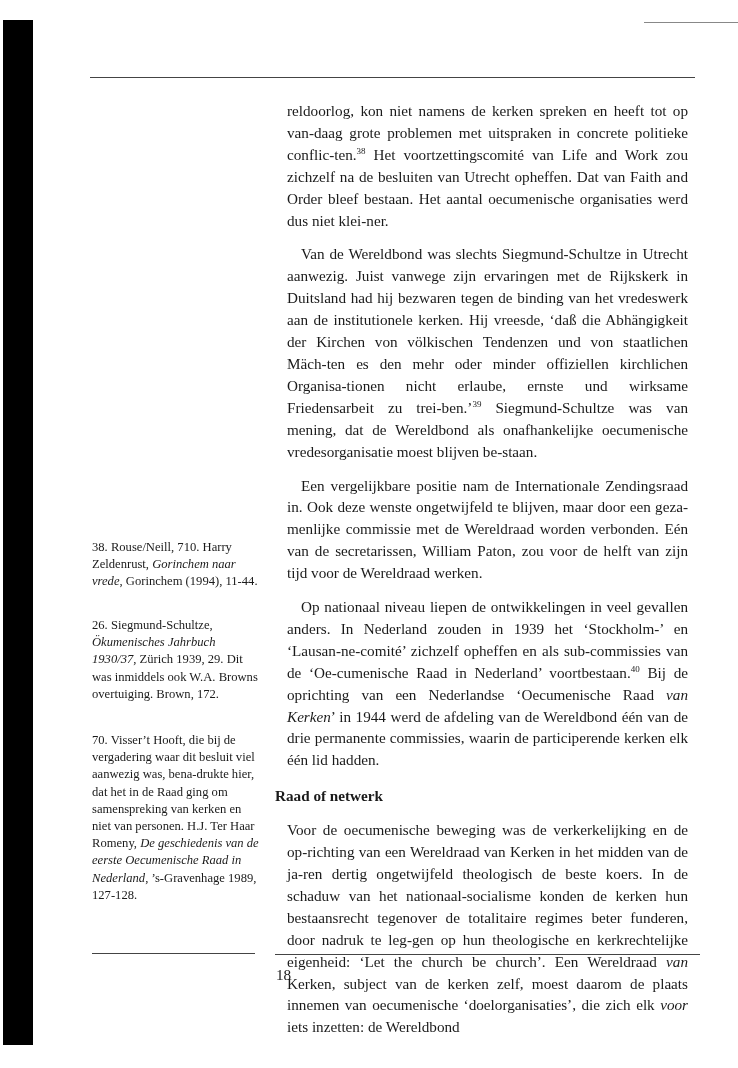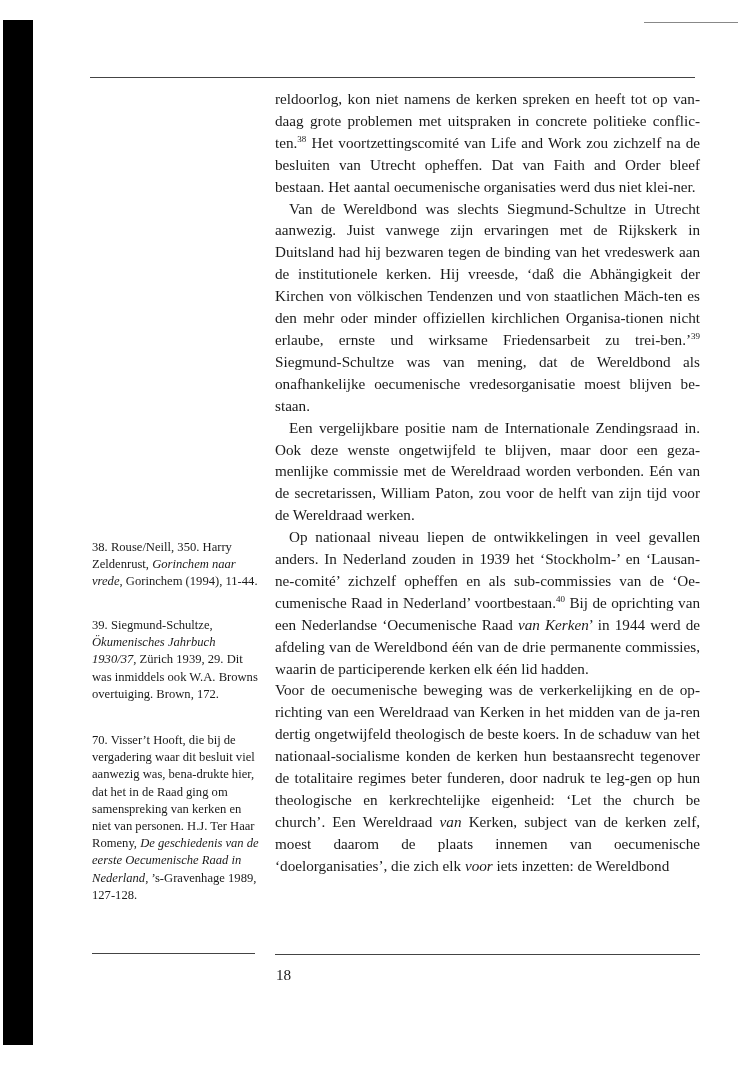--- a/index.html
+++ b/index.html
@@ -3,21 +3,21 @@
   <meta charset="utf-8">
   <style>
     html, body { margin: 0; padding: 0; background: #ffffff; }
     body { width: 738px; height: 1068px; position: relative; overflow: hidden;
            font-family: "Liberation Serif", serif; color: #1a1a1a; }
     .black-bar { position: absolute; left: 3px; top: 20px; width: 30px; height: 1025px; background: #000; }
     .corner-rule { position: absolute; left: 644px; top: 22px; width: 94px; height: 1px; background: #888; }
     .top-rule { position: absolute; left: 90px; top: 77px; width: 605px; height: 1px; background: #444; }
     .main-col { position: absolute; left: 275px; top: 88px; width: 425px;
                 font-size: 15.2px; line-height: 21.9px; text-align: justify; }
-    .main-col p { margin: 0; }
+    .main-col p { margin: 12px; }
     .main-col p.indent { text-indent: 14px; }
     .main-col h2 { margin: 14px 0 0 0; font-size: 15.2px; font-weight: bold; line-height: 21.9px; }
     .main-col sup { font-size: 9px; line-height: 0; vertical-align: 6px; }
     .notes { position: absolute; left: 92px; width: 168px; font-size: 12.6px; line-height: 17.2px; }
     .notes p { margin: 0; }
     .note-38 { top: 539px; }
     .note-39 { top: 617px; }
     .note-40 { top: 732px; }
     .left-rule { position: absolute; left: 92px; top: 953px; width: 163px; height: 1px; background: #444; }
     .right-rule { position: absolute; left: 275px; top: 954px; width: 425px; height: 1px; background: #444; }
@@ -28,28 +28,29 @@
 
 <div class="black-bar"></div>
 <div class="corner-rule"></div>
 <div class="top-rule"></div>
 
 <div class="main-col">
   <p><span>reldoorlog, kon niet namens de kerken spreken en heeft tot op van-daag grote problemen met uitspraken in concrete politieke conflic-ten.</span><sup>38</sup><span> Het voortzettingscomité van Life and Work zou zichzelf na de besluiten van Utrecht opheffen. Dat van Faith and Order bleef bestaan. Het aantal oecumenische organisaties werd dus niet klei-ner.</span></p>
   <p class="indent"><span>Van de Wereldbond was slechts Siegmund-Schultze in Utrecht aanwezig. Juist vanwege zijn ervaringen met de Rijkskerk in Duitsland had hij bezwaren tegen de binding van het vredeswerk aan de institutionele kerken. Hij vreesde, ‘daß die Abhängigkeit der Kirchen von völkischen Tendenzen und von staatlichen Mäch-ten es den mehr oder minder offiziellen kirchlichen Organisa-tionen nicht erlaube, ernste und wirksame Friedensarbeit zu trei-ben.’</span><sup>39</sup><span> Siegmund-Schultze was van mening, dat de Wereldbond als onafhankelijke oecumenische vredesorganisatie moest blijven be-staan.</span></p>
   <p class="indent">Een vergelijkbare positie nam de Internationale Zendingsraad in. Ook deze wenste ongetwijfeld te blijven, maar door een geza-menlijke commissie met de Wereldraad worden verbonden. Eén van de secretarissen, William Paton, zou voor de helft van zijn tijd voor de Wereldraad werken.</p>
   <p class="indent"><span>Op nationaal niveau liepen de ontwikkelingen in veel gevallen anders. In Nederland zouden in 1939 het ‘Stockholm-’ en ‘Lausan-ne-comité’ zichzelf opheffen en als sub-commissies van de ‘Oe-cumenische Raad in Nederland’ voortbestaan.</span><sup>40</sup><span> Bij de oprichting van een Nederlandse ‘Oecumenische Raad </span><em>van Kerken</em><span>’ in 1944 werd de afdeling van de Wereldbond één van de drie permanente commissies, waarin de participerende kerken elk één lid hadden.</span></p>
+  <h2>Raad of netwerk</h2>
   <p><span>Voor de oecumenische beweging was de verkerkelijking en de op-richting van een Wereldraad van Kerken in het midden van de ja-ren dertig ongetwijfeld theologisch de beste koers. In de schaduw van het nationaal-socialisme konden de kerken hun bestaansrecht tegenover de totalitaire regimes beter funderen, door nadruk te leg-gen op hun theologische en kerkrechtelijke eigenheid: ‘Let the church be church’. Een Wereldraad </span><em>van</em><span> Kerken, subject van de kerken zelf, moest daarom de plaats innemen van oecumenische ‘doelorganisaties’, die zich elk </span><em>voor</em><span> iets inzetten: de Wereldbond</span></p>
 </div>
 
 <div class="notes note-38">
-  <p><span>38. Rouse/Neill, 350. Harry Zeldenrust, </span><em>Gorinchem naar vrede</em><span>, Gorinchem (1994), 11-44.</span></p>
+  <p><span>38. Rouse/Neill, 710. Harry Zeldenrust, </span><em>Gorinchem naar vrede</em><span>, Gorinchem (1994), 11-44.</span></p>
 </div>
 <div class="notes note-39">
-  <p><span>39. Siegmund-Schultze, </span><em>Ökumenisches Jahrbuch 1930/37</em><span>, Zürich 1939, 29. Dit was inmiddels ook W.A. Browns overtuiging. Brown, 172.</span></p>
+  <p><span>26. Siegmund-Schultze, </span><em>Ökumenisches Jahrbuch 1930/37</em><span>, Zürich 1939, 29. Dit was inmiddels ook W.A. Browns overtuiging. Brown, 172.</span></p>
 </div>
 <div class="notes note-40">
   <p><span>70. Visser’t Hooft, die bij de vergadering waar dit besluit viel aanwezig was, bena-drukte hier, dat het in de Raad ging om samenspreking van kerken en niet van personen. H.J. Ter Haar Romeny, </span><em>De geschiedenis van de eerste Oecumenische Raad in Nederland</em><span>, ’s-Gravenhage 1989, 127-128.</span></p>
 </div>
 
 <div class="left-rule"></div>
 <div class="right-rule"></div>
 <div class="page-number">18</div>
 
 </body></html>

